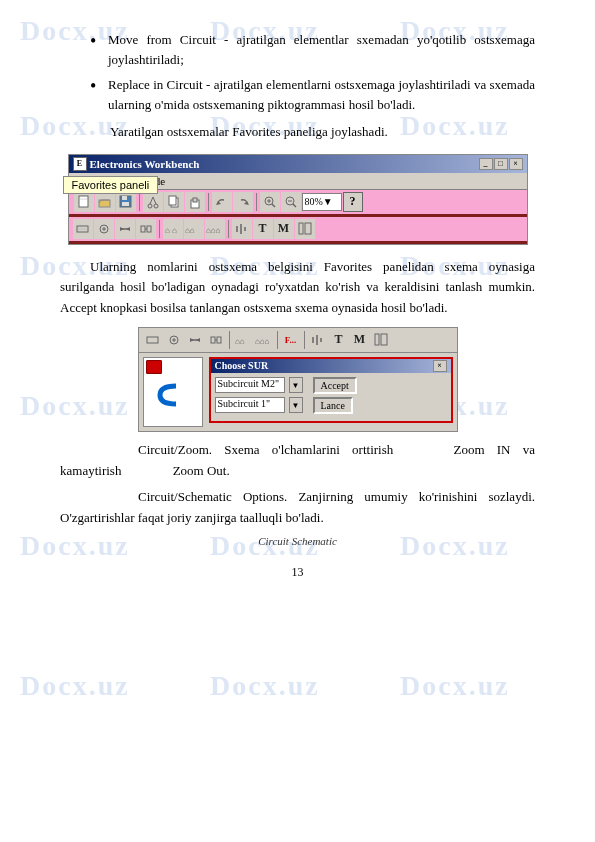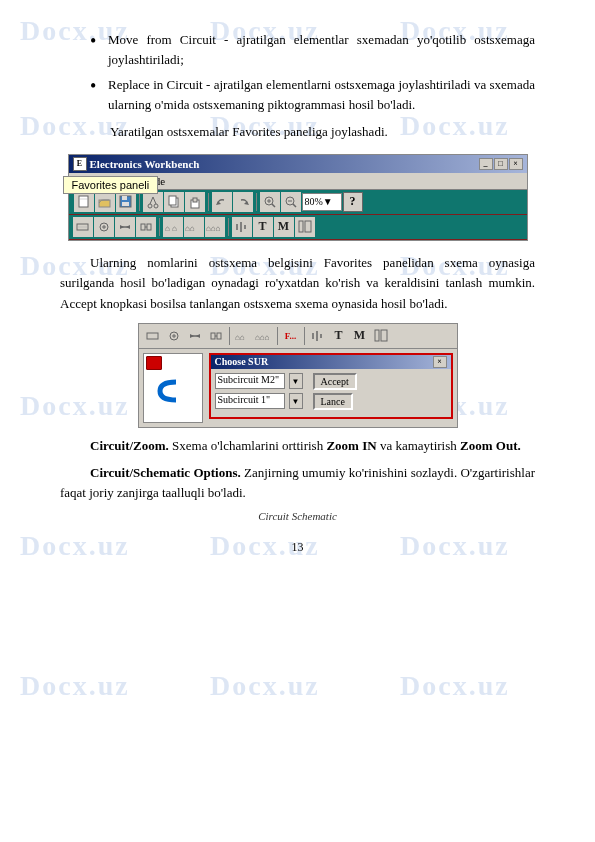--- a/index.html
+++ b/index.html
@@ -144,26 +144,26 @@
       border-bottom: 1px solid #808080;
     }
 
     .menu-item {
       padding: 1px 3px;
       cursor: pointer;
       color: #000;
     }
 
     .win-toolbar {
-      background: #0f766e;
+      background: #f9a8d4;
       padding: 2px 4px;
       display: flex;
       flex-wrap: wrap;
       gap: 1px;
-      border-bottom: 1px solid #7f1d1d;
+      border-bottom: 3px solid #7f1d1d;
       align-items: center;
     }
 
     .tb-sep {
       width: 1px;
       height: 18px;
       background: #808080;
       margin: 0 2px;
     }
 
@@ -197,21 +197,21 @@
       margin-bottom: 6px;
       text-indent: 30px;
     }
 
     .para-noindent {
       text-align: justify;
       line-height: 1.6;
       margin-bottom: 6px;
     }
 
-    .bold { font-weight: bold; }
+    .bold { font-weight: normal; margin-left: 48px; }
 
     
     .dialog-area {
       margin: 8px auto 8px auto;
       display: flex;
       justify-content: center;
     }
 
     .dialog-outer {
       width: 320px;

